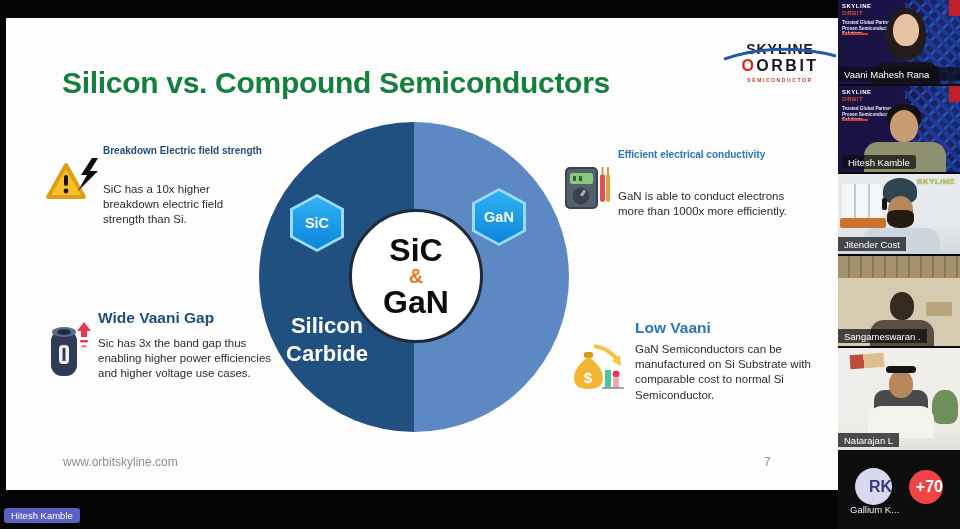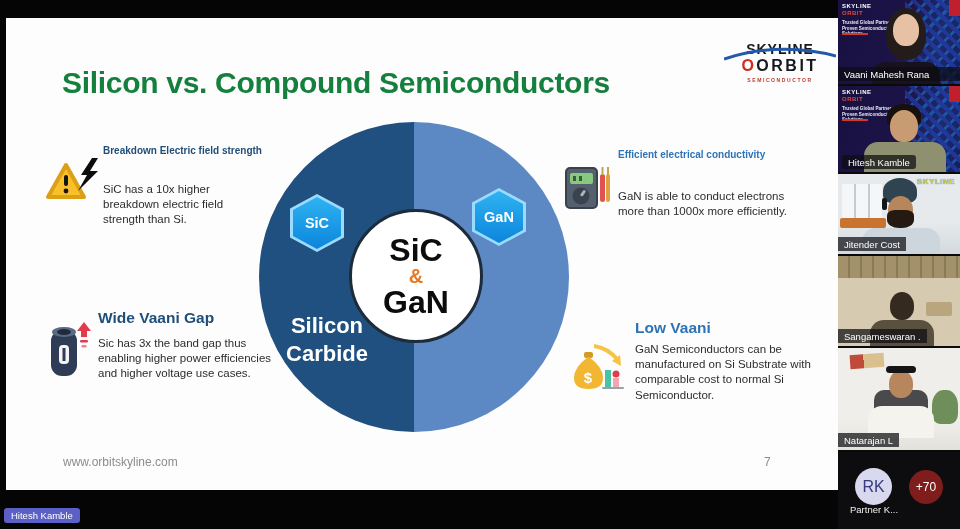--- a/index.html
+++ b/index.html
@@ -52,21 +52,21 @@
            background:repeating-linear-gradient(45deg,#2546c0 0 4px,transparent 4px 9px),
                       repeating-linear-gradient(-45deg,#1d7ad4 0 3px,transparent 3px 10px);}
   .red-corner{position:absolute;right:0;top:0;width:11px;height:16px;background:#c01f2e;}
   .mini-logo{position:absolute;left:4px;top:3px;color:#fff;font-weight:800;font-size:6px;letter-spacing:.5px;line-height:6.5px;}
   .mini-logo .o{color:#e3483c;}
   .mini-tag{position:absolute;left:4px;top:20px;color:#e8e8f5;font-size:4.6px;line-height:5.5px;width:60px;font-weight:700;}
   .mini-rule{position:absolute;left:4px;top:33px;width:26px;height:1.5px;background:#d4372c;}
   .head{position:absolute;border-radius:50% 50% 45% 45%;}
   .body-sh{position:absolute;border-radius:14px 14px 0 0;}
 
-  .circle-av{position:absolute;border-radius:50%;display:flex;align-items:center;justify-content:center;font-weight:400;}
+  .circle-av{position:absolute;border-radius:50%;display:flex;align-items:center;justify-content:flex-end;font-weight:700;}
 
   .presenter-tag{position:absolute;left:4px;top:508px;background:#5a60c6;color:#fff;font-size:9.5px;
                  padding:2px 7px;border-radius:3px;}
 </style>
 </head>
 <body>
 
 <div class="stage">
 
   <div class="slide">
@@ -220,22 +220,22 @@
       <div class="abs" style="right:8px;top:46px;width:26px;height:14px;background:#b9a67f;border-radius:2px"></div>
       <div class="head" style="left:52px;top:36px;width:24px;height:28px;background:#352a20"></div>
       <div class="body-sh" style="left:32px;bottom:0;width:64px;height:26px;background:#59503f"></div>
       <div class="vid-label">Sangameswaran .</div>
     </div>
 
     <div class="tile" style="top:452px;height:77px;background:#0d0d0f">
       <div class="circle-av" style="left:17px;top:16px;width:37px;height:37px;background:#d8d8ee;color:#37397e;font-size:16px">
         <span>RK</span>
       </div>
-      <div class="abs" style="left:12px;top:52px;color:#efefef;font-size:9.5px">Partner K...</div>
-      <div class="circle-av" style="left:71px;top:18px;width:34px;height:34px;background:#7f1d1d;color:#fff;font-size:12px">
+      <div class="abs" style="left:12px;top:52px;color:#efefef;font-size:9.5px">Gallium K...</div>
+      <div class="circle-av" style="left:71px;top:18px;width:34px;height:34px;background:#ef4444;color:#fff;font-size:16px">
         <span>+70</span>
       </div>
     </div>
   </div>
 
   <div class="presenter-tag">Hitesh Kamble</div>
 
 </div>
 
 </body></html>

